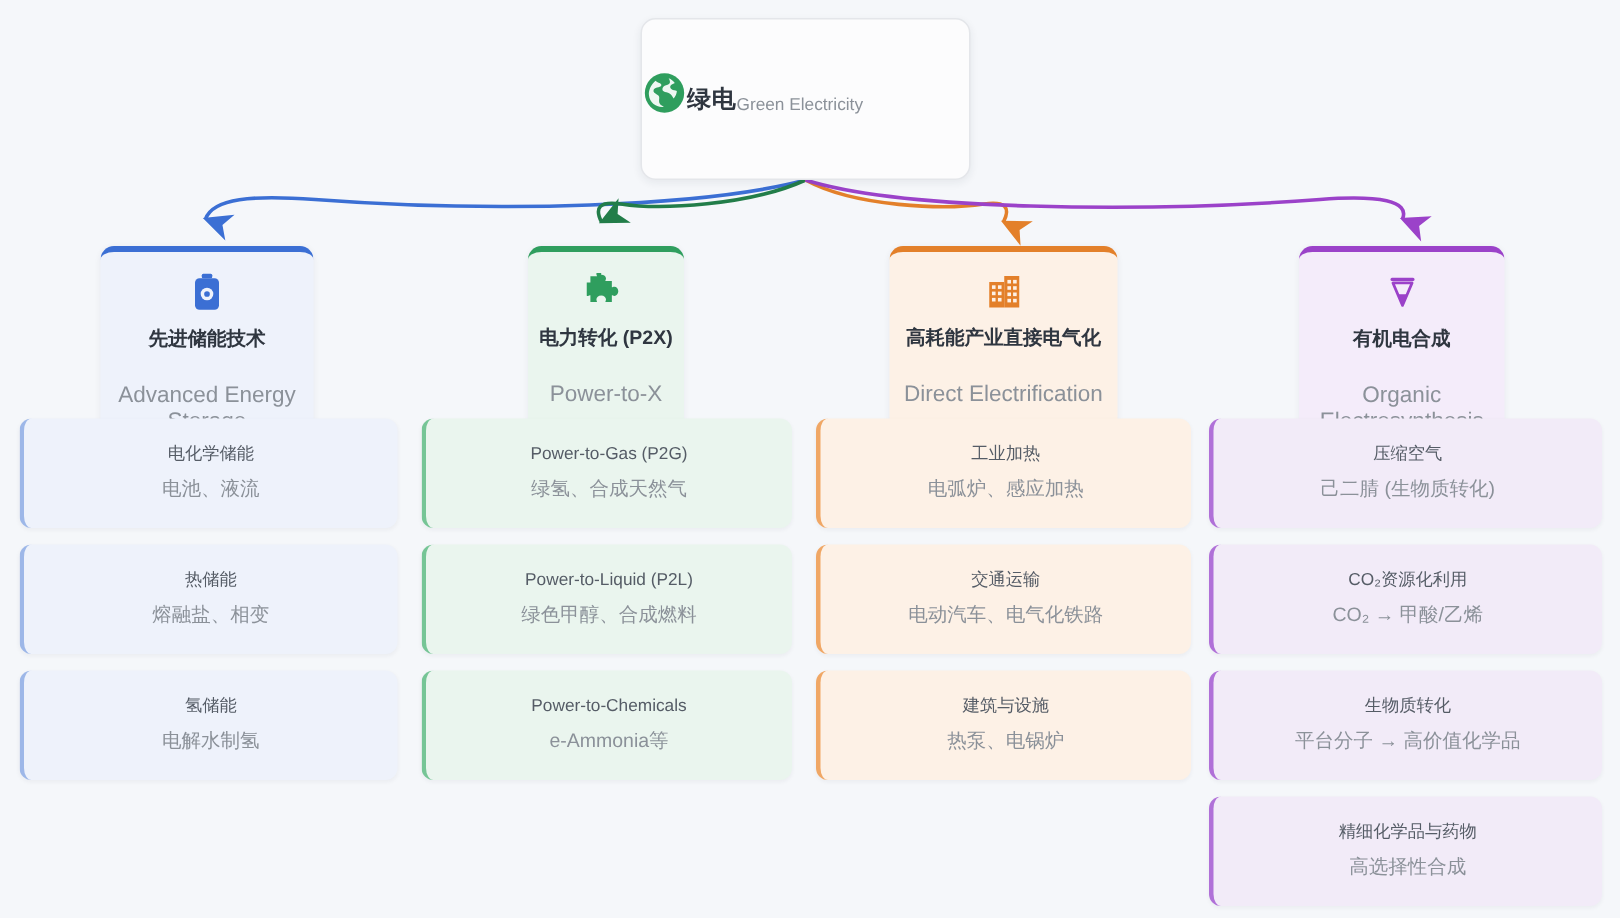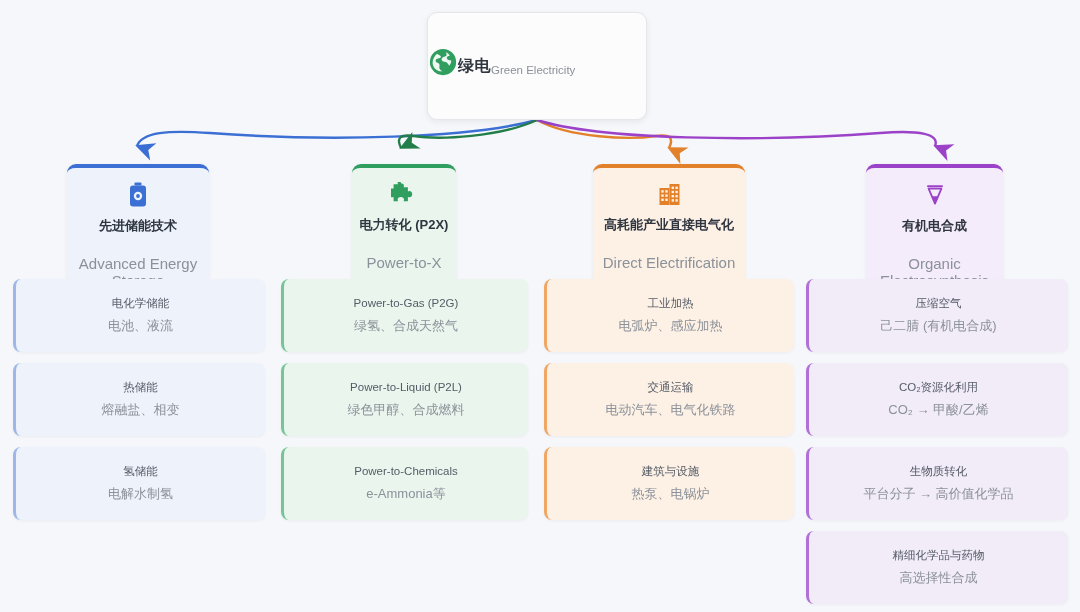--- a/index.html
+++ b/index.html
@@ -195,21 +195,21 @@
     </div>
     <div class="leaf">
       <div class="leaf-title">建筑与设施</div>
       <div class="leaf-sub">热泵、电锅炉</div>
     </div>
   </div>
 
   <div class="col l3">
     <div class="leaf">
       <div class="leaf-title">压缩空气</div>
-      <div class="leaf-sub">己二腈 (有机电合成)</div>
+      <div class="leaf-sub">己二腈 (生物质转化)</div>
     </div>
     <div class="leaf">
       <div class="leaf-title">CO₂资源化利用</div>
       <div class="leaf-sub">CO₂ → 甲酸/乙烯</div>
     </div>
     <div class="leaf">
       <div class="leaf-title">生物质转化</div>
       <div class="leaf-sub">平台分子 → 高价值化学品</div>
     </div>
     <div class="leaf">

